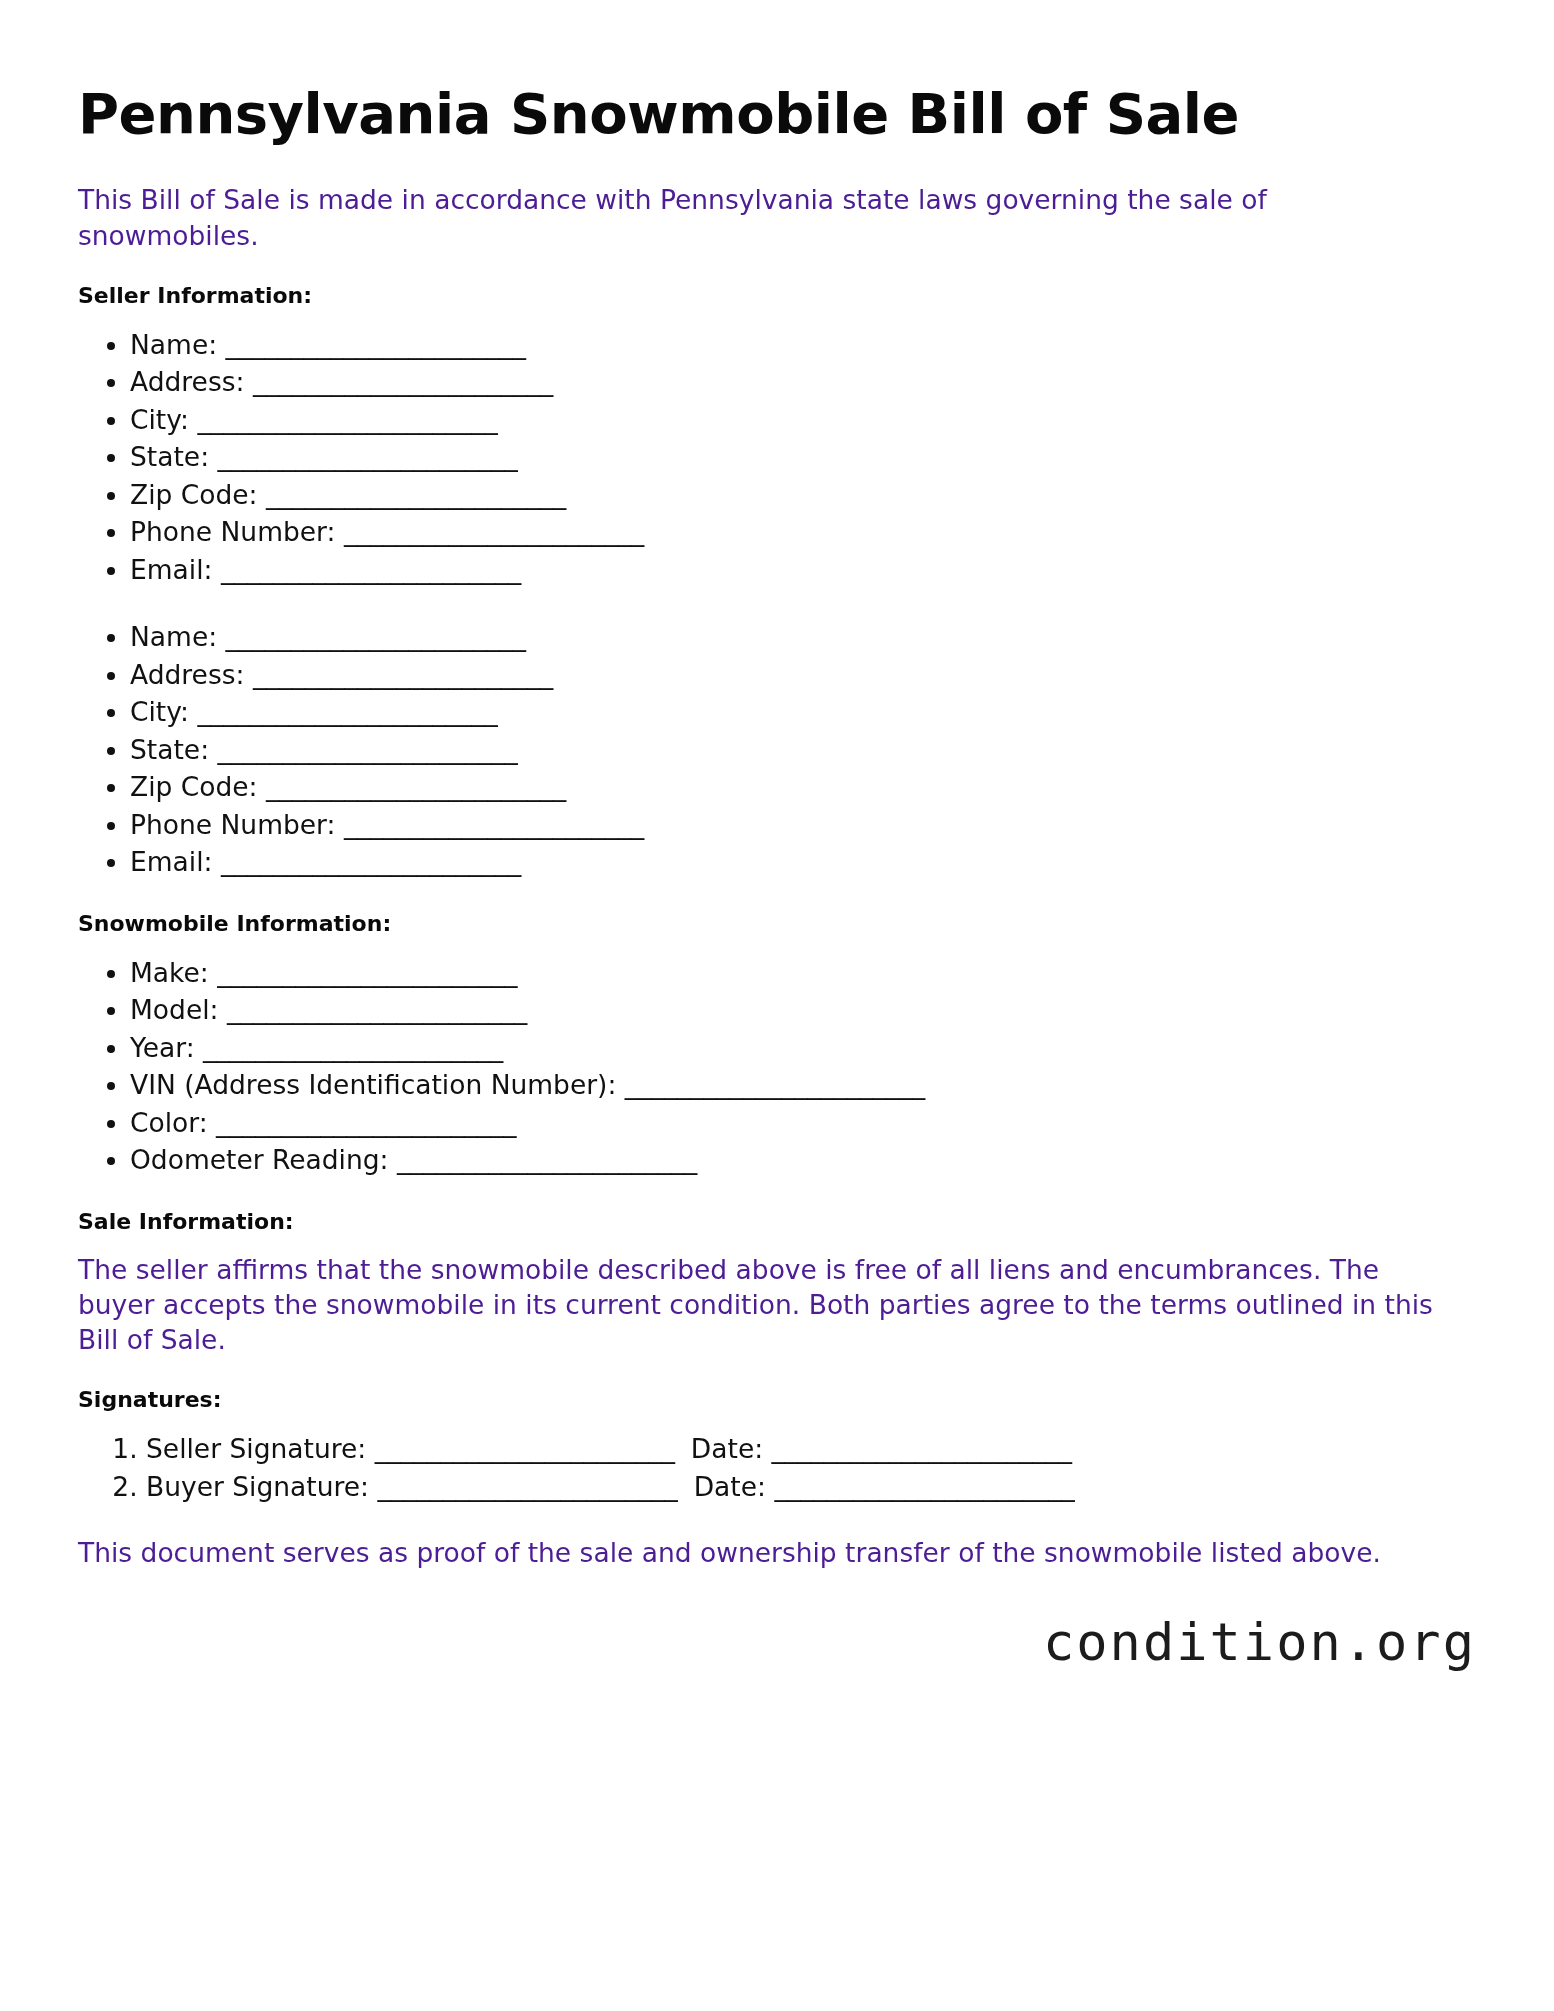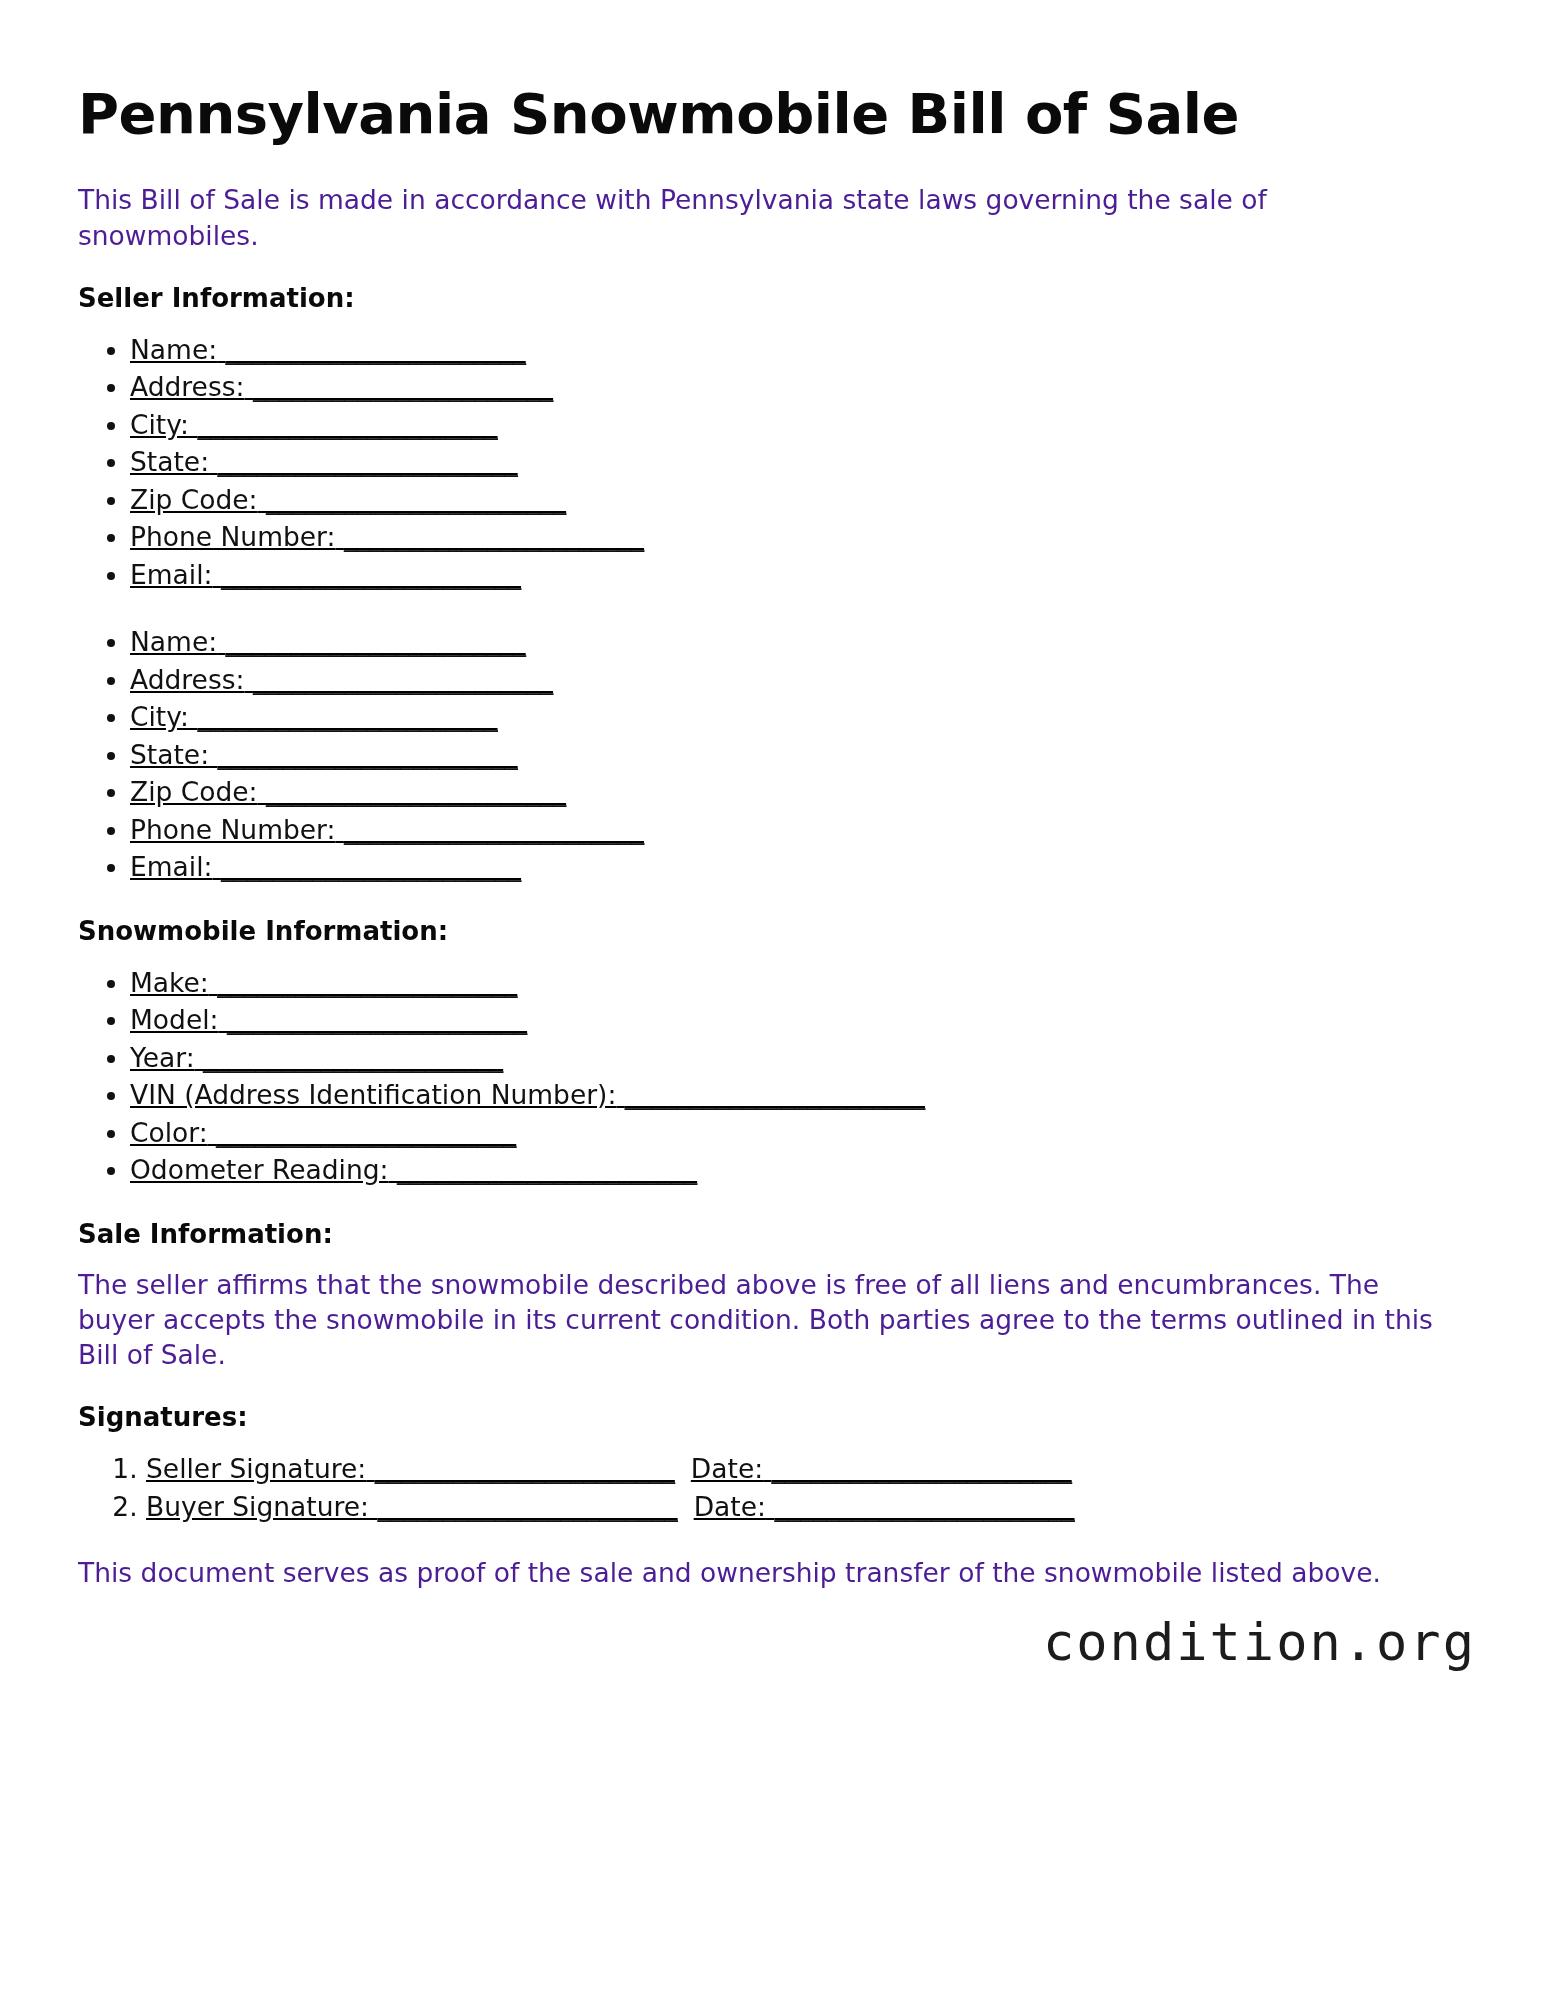--- a/index.html
+++ b/index.html
@@ -35,30 +35,29 @@
     color: #0a0a0a;
   }
   .para {
     font-size: 26.5px;
     line-height: 1.33;
     margin: 0 0 30px 0;
     max-width: 1355px;
     color: #4c1d95;
   }
   .section-head {
-    font-size: 26px;
+    font-size: 22px;
     font-weight: bold;
     margin: 0 0 18px 0;
     color: #0a0a0a;
   }
   ul.fields, ol.sigs {
     margin: 0 0 30px 0;
     padding-left: 52px;
     list-style-position: outside;
-    text-decoration: underline;
   }
   ul.fields { list-style-type: disc; }
   ol.sigs {
     list-style-type: decimal;
     padding-left: 68px;
   }
   ul.fields > li, ol.sigs > li {
     font-size: 26.5px;
     line-height: 1.415;
     color: #111111;

